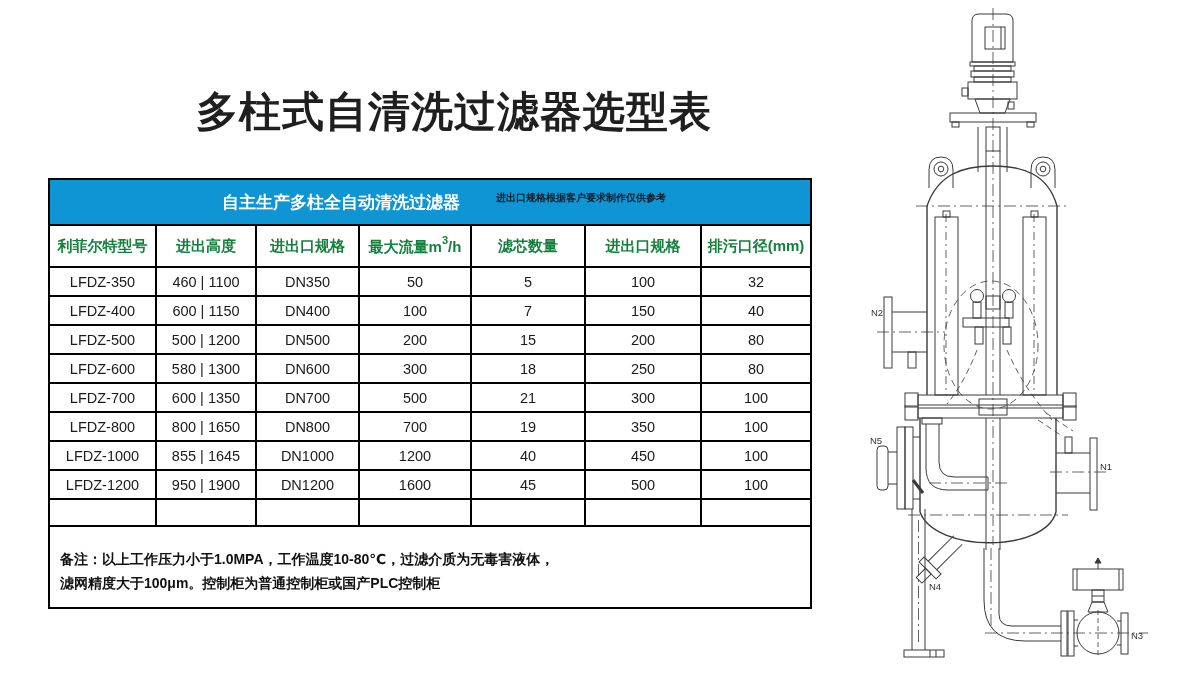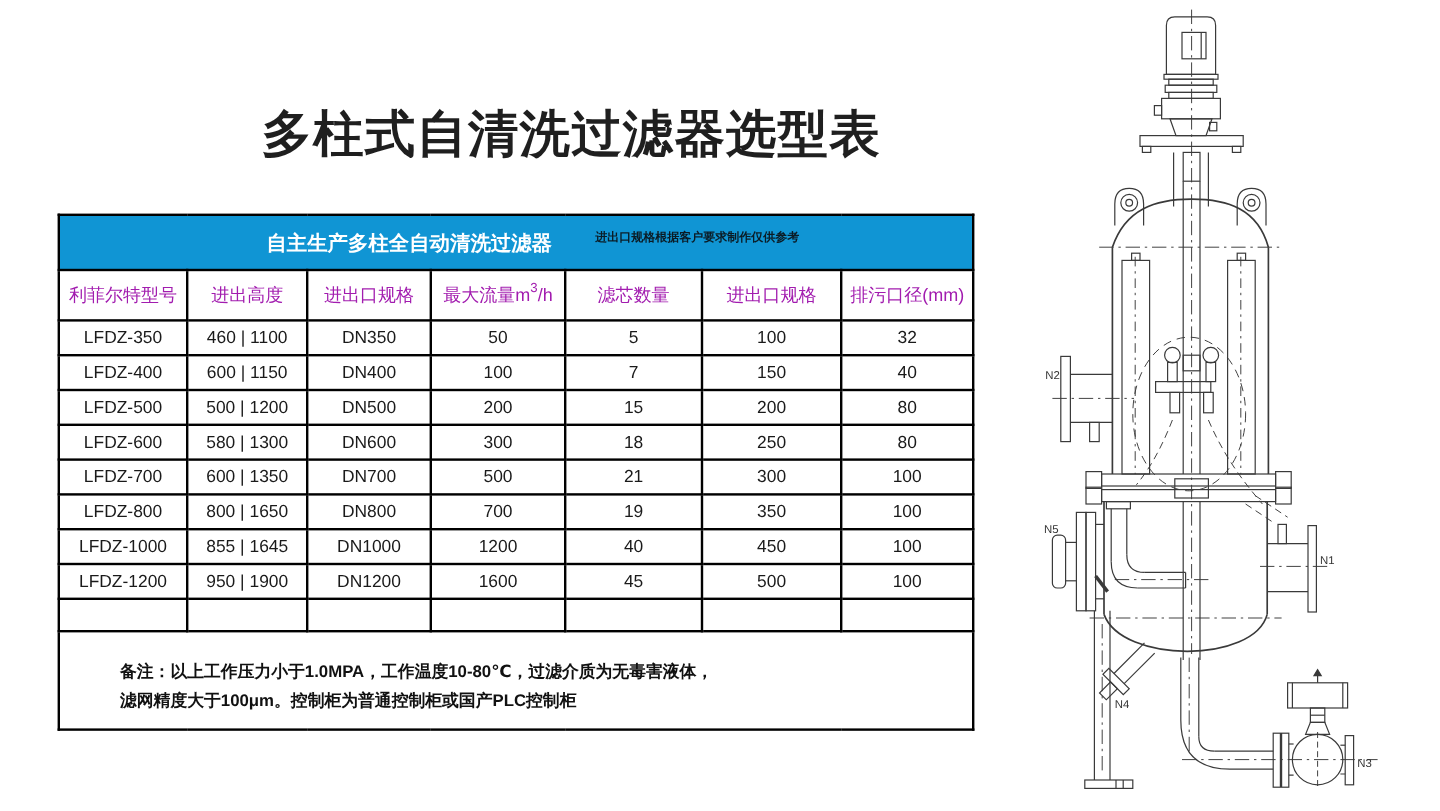--- a/index.html
+++ b/index.html
@@ -5,41 +5,40 @@
   html,body{margin:0;padding:0;}
   body{
     width:1200px;height:676px;position:relative;background:#ffffff;
     font-family:"Liberation Sans","DejaVu Sans",sans-serif;
     overflow:hidden;color:#1a1a1a;
   }
   .page-title{
     position:absolute;left:196px;top:84px;width:560px;
     font-size:42px;font-weight:bold;color:#1f1f1f;letter-spacing:1px;
     white-space:nowrap;
-    text-align:center;
   }
   table.dtable{
     position:absolute;left:48px;top:178px;width:762px;
     border-collapse:collapse;table-layout:fixed;
     border:2px solid #000;
   }
   table.dtable td,table.dtable th{
     border:2px solid #000;text-align:center;vertical-align:middle;
     padding:0;overflow:hidden;
   }
   tr.banner-row td{height:32px;border:2px solid #000;}
   .banner-inner{display:flex;align-items:flex-start;height:100%;margin-top:21px;}
   .banner-title{font-size:17px;font-weight:bold;color:#ffffff;margin-left:172px;white-space:nowrap;}
   .banner-note{font-size:10px;font-weight:bold;color:#0b1c26;margin-left:36px;white-space:nowrap;}
-  tr.head-row th{height:40px;font-size:15px;font-weight:normal;color:#a21caf;}
+  tr.head-row th{height:40px;font-size:15px;font-weight:bold;color:#15803d;}
   tr.head-row sup{font-size:11px;position:relative;top:-2px;}
   tr.data-row td{height:27px;font-size:14.5px;color:#1a1a1a;}
   tr.empty-row td{height:25px;}
   tr.remark-row td{
-    height:80px;text-align:left;vertical-align:bottom;padding-left:40px;
+    height:80px;text-align:left;vertical-align:bottom;
   }
   .remark-box{padding:0 8px 12px 10px;font-size:14px;font-weight:bold;line-height:24px;color:#111;}
   svg.machine{position:absolute;left:0;top:0;width:1200px;height:676px;}
   svg.machine text{font-family:"Liberation Sans",sans-serif;font-size:9.5px;fill:#333;}
 </style>
 </head>
 <body>
 
 <div class="page-title">多柱式自清洗过滤器选型表</div>
 

